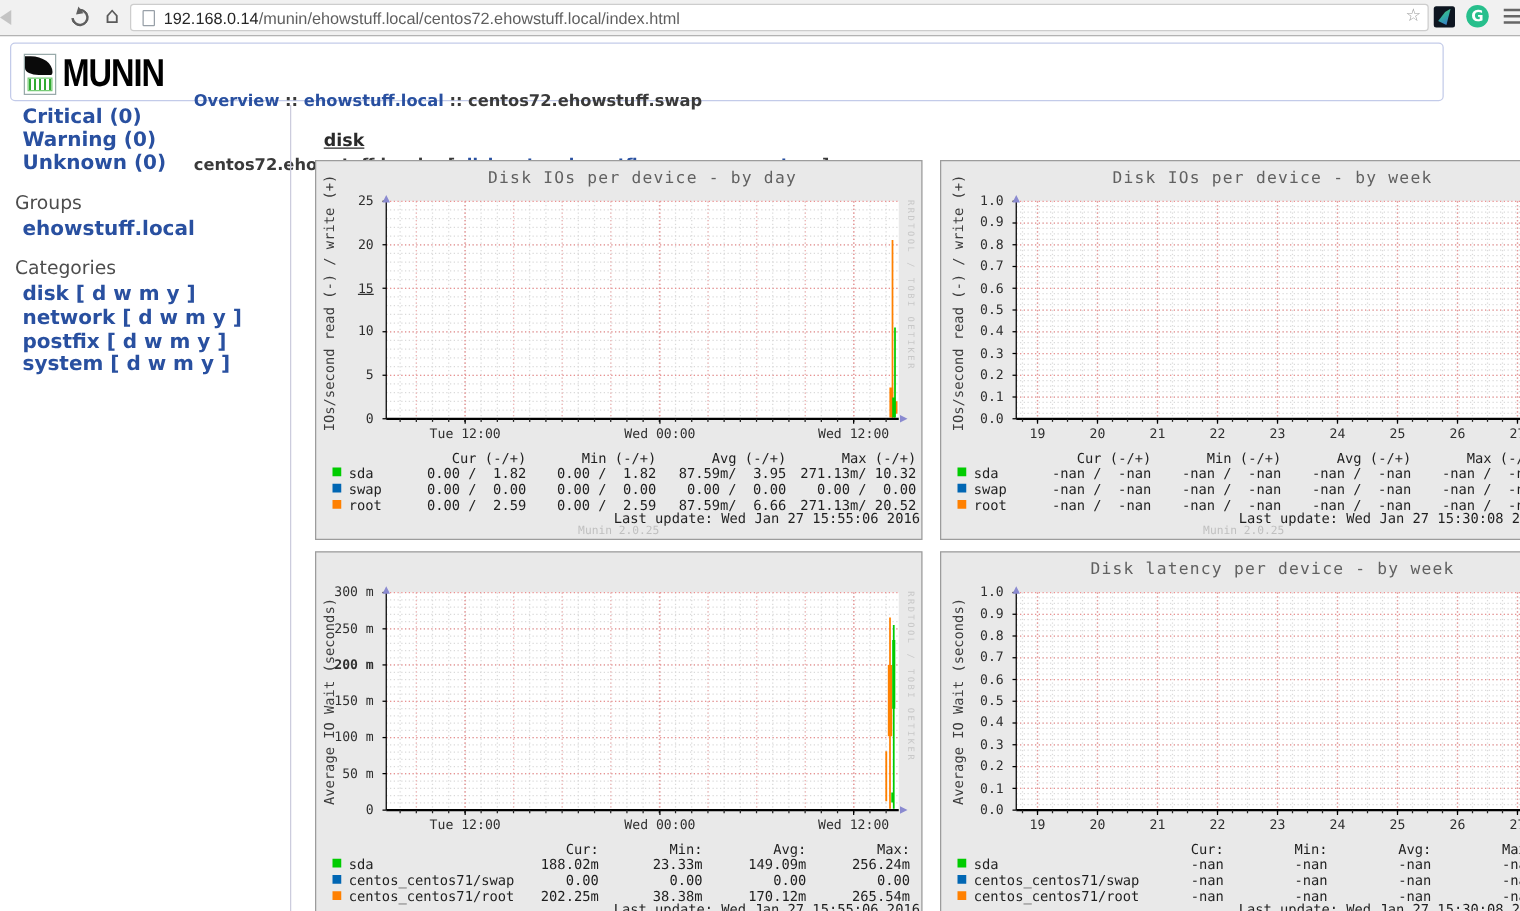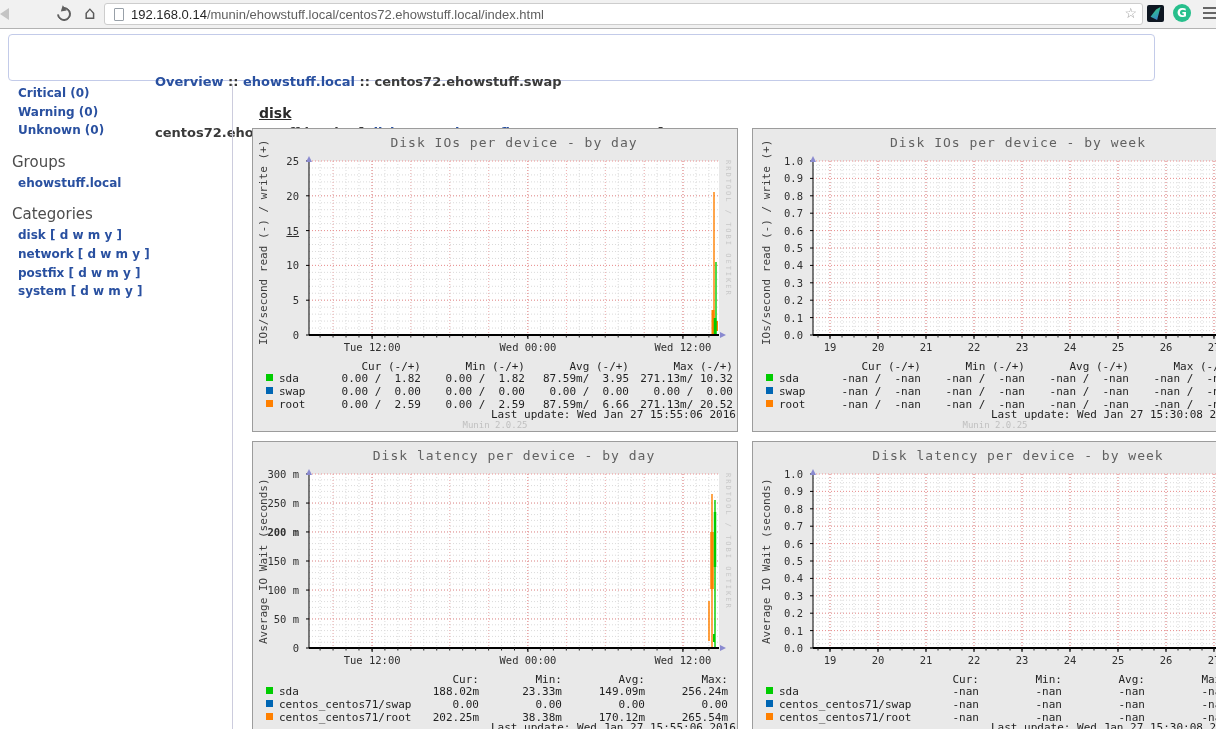--- a/index.html
+++ b/index.html
@@ -47,21 +47,21 @@
   .logo-text{font:bold 31px "Liberation Sans",sans-serif;letter-spacing:-1px;color:#000;
           transform:scaleX(.84);transform-origin:left center;margin-left:5px;}
   .crumbs{position:absolute;left:146px;top:4px;font:bold 13px "DejaVu Sans",sans-serif;
           color:#3a3a3a;white-space:pre;line-height:17px;}
   .lnk{color:#2950a0;cursor:pointer;}
 
   
   .sidebar{position:absolute;left:0;top:84px;width:232px;height:645px;border-right:1px solid #ccccdd;}
   .side-h{font-size:15px;color:#4d4d4d;margin:13px 0 3px 12px;}
   .side-h.first{margin-top:3px;}
-  .side-a{display:block;margin-left:18px;line-height:18.6px;font-weight:bold;font-size:12px;
+  .side-a{display:block;margin-left:18px;line-height:18.6px;font-weight:bold;font-size:16px;
           color:#2950a0;text-decoration:none;cursor:pointer;}
 
   
   .sec-h{position:absolute;left:259px;top:105px;font-weight:bold;font-size:14px;color:#2a2a2a;
           text-decoration:underline;cursor:pointer;}
 
   .panel{position:absolute;width:484px;height:302px;border:1px solid #9c9c9c;background:#e9e9e9;
           font-family:"DejaVu Sans Mono",monospace;}
   .p0{left:252px;top:128px}.p1{left:752px;top:128px}.p2{left:252px;top:441px}.p3{left:752px;top:441px}
   .g-title{position:absolute;top:6px;font-size:13px;color:#616161;text-align:center;letter-spacing:1px;white-space:pre;}
@@ -100,20 +100,27 @@
       </div>
     <div class="ext-grammarly">G</div>
     <div class="menu">
         <b></b>
         <b></b>
         <b></b>
       </div>
   </div>
 
   <div class="hdrbox">
+    <div class="logo">
+      <div class="logo-icon">
+        <div class="logo-bars"></div>
+        <div class="logo-bird"></div>
+      </div>
+      <div class="logo-text">MUNIN</div>
+    </div>
     <div class="crumbs">
       <div><span class="lnk">Overview</span><span> :: </span><span class="lnk">ehowstuff.local</span><span> :: </span><span>centos72.ehowstuff.swap</span></div>
       <div><span>centos72.ehowstuff.local :: [ </span><span class="lnk">disk</span><span> </span><span class="lnk">network</span><span> </span><span class="lnk">postfix</span><span> </span><span class="lnk">processes</span><span> </span><span class="lnk">system</span><span> ]</span></div>
     </div>
   </div>
 
   <div class="sidebar">
     <a class="side-a">Critical (0)</a>
     <a class="side-a">Warning (0)</a>
     <a class="side-a">Unknown (0)</a>
@@ -506,21 +513,20 @@
         <div class="lcell" style="left: 38px; top: 269px;">-nan /  -nan</div>
         <div class="lcell" style="left: 142px; top: 269px;">-nan /  -nan</div>
         <div class="lcell" style="left: 246px; top: 269px;">-nan /  -nan</div>
         <div class="lcell" style="left: 350px; top: 269px;">-nan /  -nan</div>
       </div>
     <div class="g-last">Last update: Wed Jan 27 15:30:08 2016</div>
     <div class="g-version">Munin 2.0.25</div>
   </div>
 
   <div class="panel pday p2">
-    <div class="g-title">Disk latency per device - by day</div>
     <div class="g-ylabel">Average IO Wait (seconds)</div>
     <div class="g-watermark">RRDTOOL / TOBI OETIKER</div>
     <svg class="g-svg" width="410" height="174" viewBox="0 0 410 174" style="left: 56px;">
         <rect width="410" height="174" fill="#ffffff"></rect>
         <line x1="11.1" y1="0" x2="11.1" y2="174" stroke="#dadada" stroke-width="1" stroke-dasharray="1,2"></line>
         <line x1="24.060000000000002" y1="0" x2="24.060000000000002" y2="174" stroke="#dadada" stroke-width="1" stroke-dasharray="1,2"></line>
         <line x1="37.02" y1="0" x2="37.02" y2="174" stroke="#dadada" stroke-width="1" stroke-dasharray="1,2"></line>
         <line x1="49.980000000000004" y1="0" x2="49.980000000000004" y2="174" stroke="#dadada" stroke-width="1" stroke-dasharray="1,2"></line>
         <line x1="62.940000000000005" y1="0" x2="62.940000000000005" y2="174" stroke="#dadada" stroke-width="1" stroke-dasharray="1,2"></line>
         <line x1="75.9" y1="0" x2="75.9" y2="174" stroke="#dadada" stroke-width="1" stroke-dasharray="1,2"></line>

